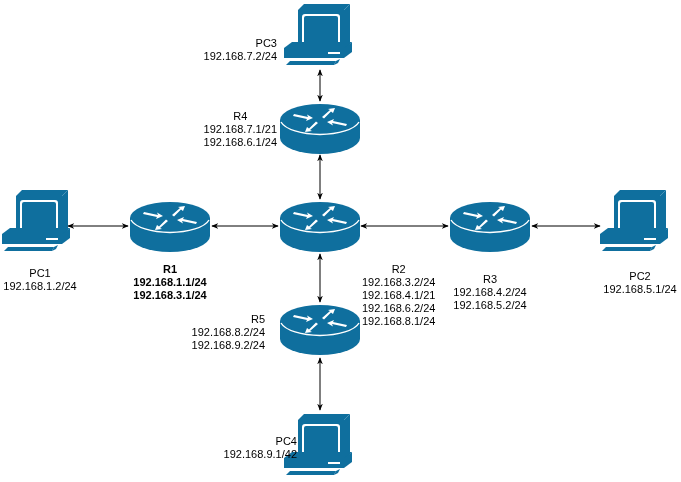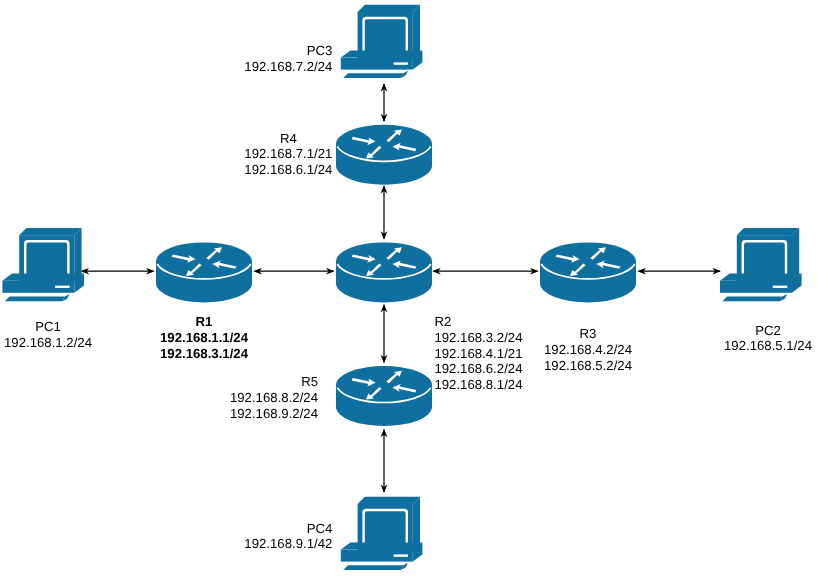--- a/index.html
+++ b/index.html
@@ -3,21 +3,21 @@
 <meta charset="utf-8">
 <style>
   html, body { margin: 0; padding: 0; background: #ffffff; }
   body { width: 681px; height: 482px; position: relative; overflow: hidden;
          font-family: "Liberation Sans", sans-serif; font-size: 11px; color: #000; }
   #canvas { position: absolute; left: 0; top: 0; }
   .lbl { position: absolute; line-height: 13px; white-space: nowrap; font-size: 11px; }
   .lbl div { display: block; }
   .right { text-align: right; }
   .center { text-align: center; }
-  .left { text-align: left; }
+  .left { text-align: center; }
 </style>
 </head>
 <body>
 
 <svg id="canvas" width="681" height="482" viewBox="0 0 681 482">
   <defs>
     <marker id="arr" viewBox="0 0 10 10" refX="9" refY="5" markerWidth="7" markerHeight="7" orient="auto-start-reverse">
       <path d="M0,1 L10,5 L0,9 L3,5 Z" fill="#000"></path>
     </marker>
 
@@ -137,16 +137,16 @@
   <div>PC2</div>
   <div>192.168.5.1/24</div>
 </div>
 
 <div class="lbl right" style="right:416px; top:313px;">
   <div>R5</div>
   <div>192.168.8.2/24</div>
   <div>192.168.9.2/24</div>
 </div>
 
-<div class="lbl right" style="right:404px; top:435px;text-align:right;">
+<div class="lbl right" style="right:384px; top:435px;text-align:right;">
   <div>PC4</div>
   <div>192.168.9.1/42</div>
 </div>
 
 </body></html>

